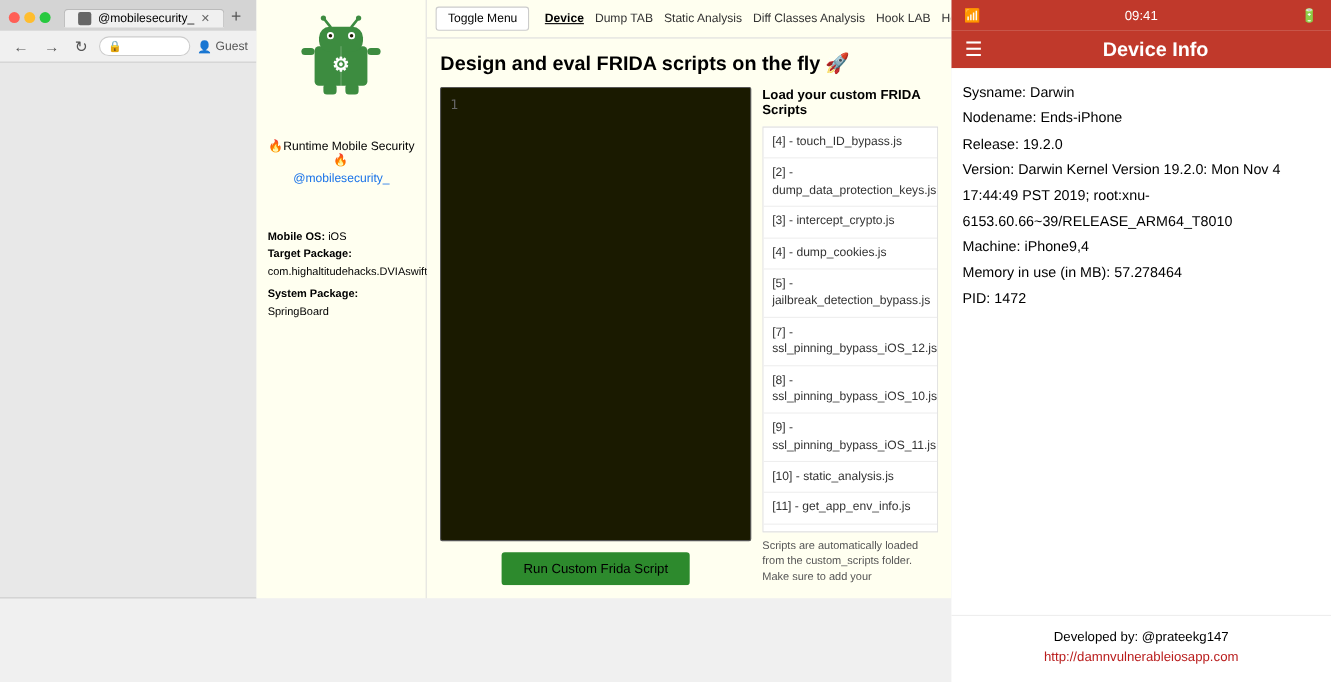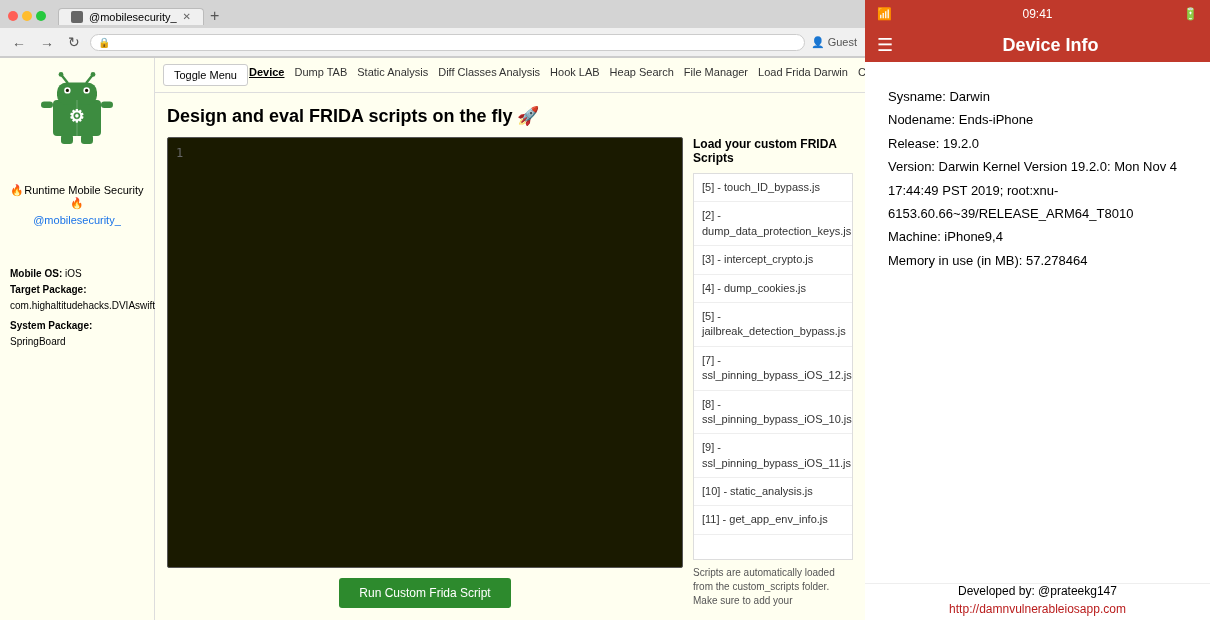--- a/index.html
+++ b/index.html
@@ -1,23 +1,23 @@
 <!DOCTYPE html>
 <html><head>
   <meta charset="utf-8">
   <style>
     * { margin: 0; padding: 0; box-sizing: border-box; }
     body { width: 1210px; height: 620px; overflow: hidden; display: flex; font-family: Arial, sans-serif; font-size: 12px; background: #f0f0f0; }
 
     
     #browser-panel {
       width: 865px;
-      height: 620px;
-      display: flex;
-      flex-direction: column;
+      height: 544px;
+      display: flex;
+      flex-direction: row;
       background: #f0f0f0;
     }
 
     
     .browser-chrome {
       background: #e8e8e8;
       border-bottom: 1px solid #ccc;
     }
 
     .browser-tabs {
@@ -151,22 +151,22 @@
       display: flex;
       flex-direction: column;
     }
 
     
     .navbar {
       background: #fffff0;
       border-bottom: 1px solid #ddd;
       padding: 6px 8px;
       display: flex;
-      align-items: flex-start;
-      gap: 1px;
+      align-items: center;
+      gap: 14px;
       flex-wrap: nowrap;
       overflow: hidden;
     }
 
     .toggle-menu-btn {
       background: white;
       border: 1px solid #ccc;
       border-radius: 3px;
       padding: 4px 10px;
       font-size: 11px;
@@ -231,21 +231,21 @@
       min-height: 280px;
     }
 
     .run-btn-container {
       margin-top: 10px;
       text-align: center;
     }
 
     .run-btn {
       background: #2d8a2d;
-      color: #ffffff;
+      color: #000000;
       border: none;
       border-radius: 3px;
       padding: 8px 20px;
       font-size: 12px;
       cursor: pointer;
     }
 
     
     .scripts-panel {
       width: 160px;
@@ -327,30 +327,31 @@
       color: white;
       font-size: 18px;
       font-weight: bold;
       flex: 1;
       text-align: center;
     }
 
     .device-info-content {
       flex: 1;
       background: white;
-      padding: 23px;
+      padding: 10px;
       font-size: 13px;
       line-height: 1.8;
       overflow-y: auto;
     }
 
     .device-info-content p { margin: 0; }
 
     .phone-footer {
       background: white;
+      padding: 12px;
       text-align: center;
       border-top: 1px solid #eee;
       font-size: 12px;
     }
 
     .phone-footer a { color: #b91c1c; text-decoration: none; display: block; margin: 4px 0; }
 
     
     .android-robot {
       width: 80px;
@@ -477,21 +478,21 @@
             <div class="run-btn-container">
               <button class="run-btn">Run Custom Frida Script</button>
             </div>
           </div>
 
           <div class="scripts-panel">
             <div class="scripts-title">Load your custom FRIDA Scripts</div>
 
             <div class="scripts-list">
 
-            <div class="script-item">[5] - touch_ID_bypass.js</div>
+            <div class="script-item">[4] - touch_ID_bypass.js</div>
                 <div class="script-item">[2] - dump_data_protection_keys.js</div>
                 <div class="script-item">[3] - intercept_crypto.js</div>
                 <div class="script-item">[4] - dump_cookies.js</div>
                 <div class="script-item">[5] - jailbreak_detection_bypass.js</div>
                 <div class="script-item">[7] - ssl_pinning_bypass_iOS_12.js</div>
                 <div class="script-item">[8] - ssl_pinning_bypass_iOS_10.js</div>
                 <div class="script-item">[9] - ssl_pinning_bypass_iOS_11.js</div>
                 <div class="script-item">[10] - static_analysis.js</div>
                 <div class="script-item">[11] - get_app_env_info.js</div>
               </div>
@@ -522,20 +523,21 @@
     <span class="phone-title">Device Info</span>
   </div>
 
   <div class="device-info-content">
     <p>Sysname: Darwin</p>
     <p>Nodename: Ends-iPhone</p>
     <p>Release: 19.2.0</p>
     <p>Version: Darwin Kernel Version 19.2.0: Mon Nov  4 17:44:49 PST 2019; root:xnu-6153.60.66~39/RELEASE_ARM64_T8010</p>
     <p>Machine: iPhone9,4</p>
     <p>Memory in use (in MB): 57.278464</p>
+    <p>PID: 1472</p>
   </div>
 
   <div class="phone-footer">
     <span>Developed by: @prateekg147</span>
     <a href="#">http://damnvulnerableiosapp.com</a>
   </div>
 
 </div>
 
 </body></html>

